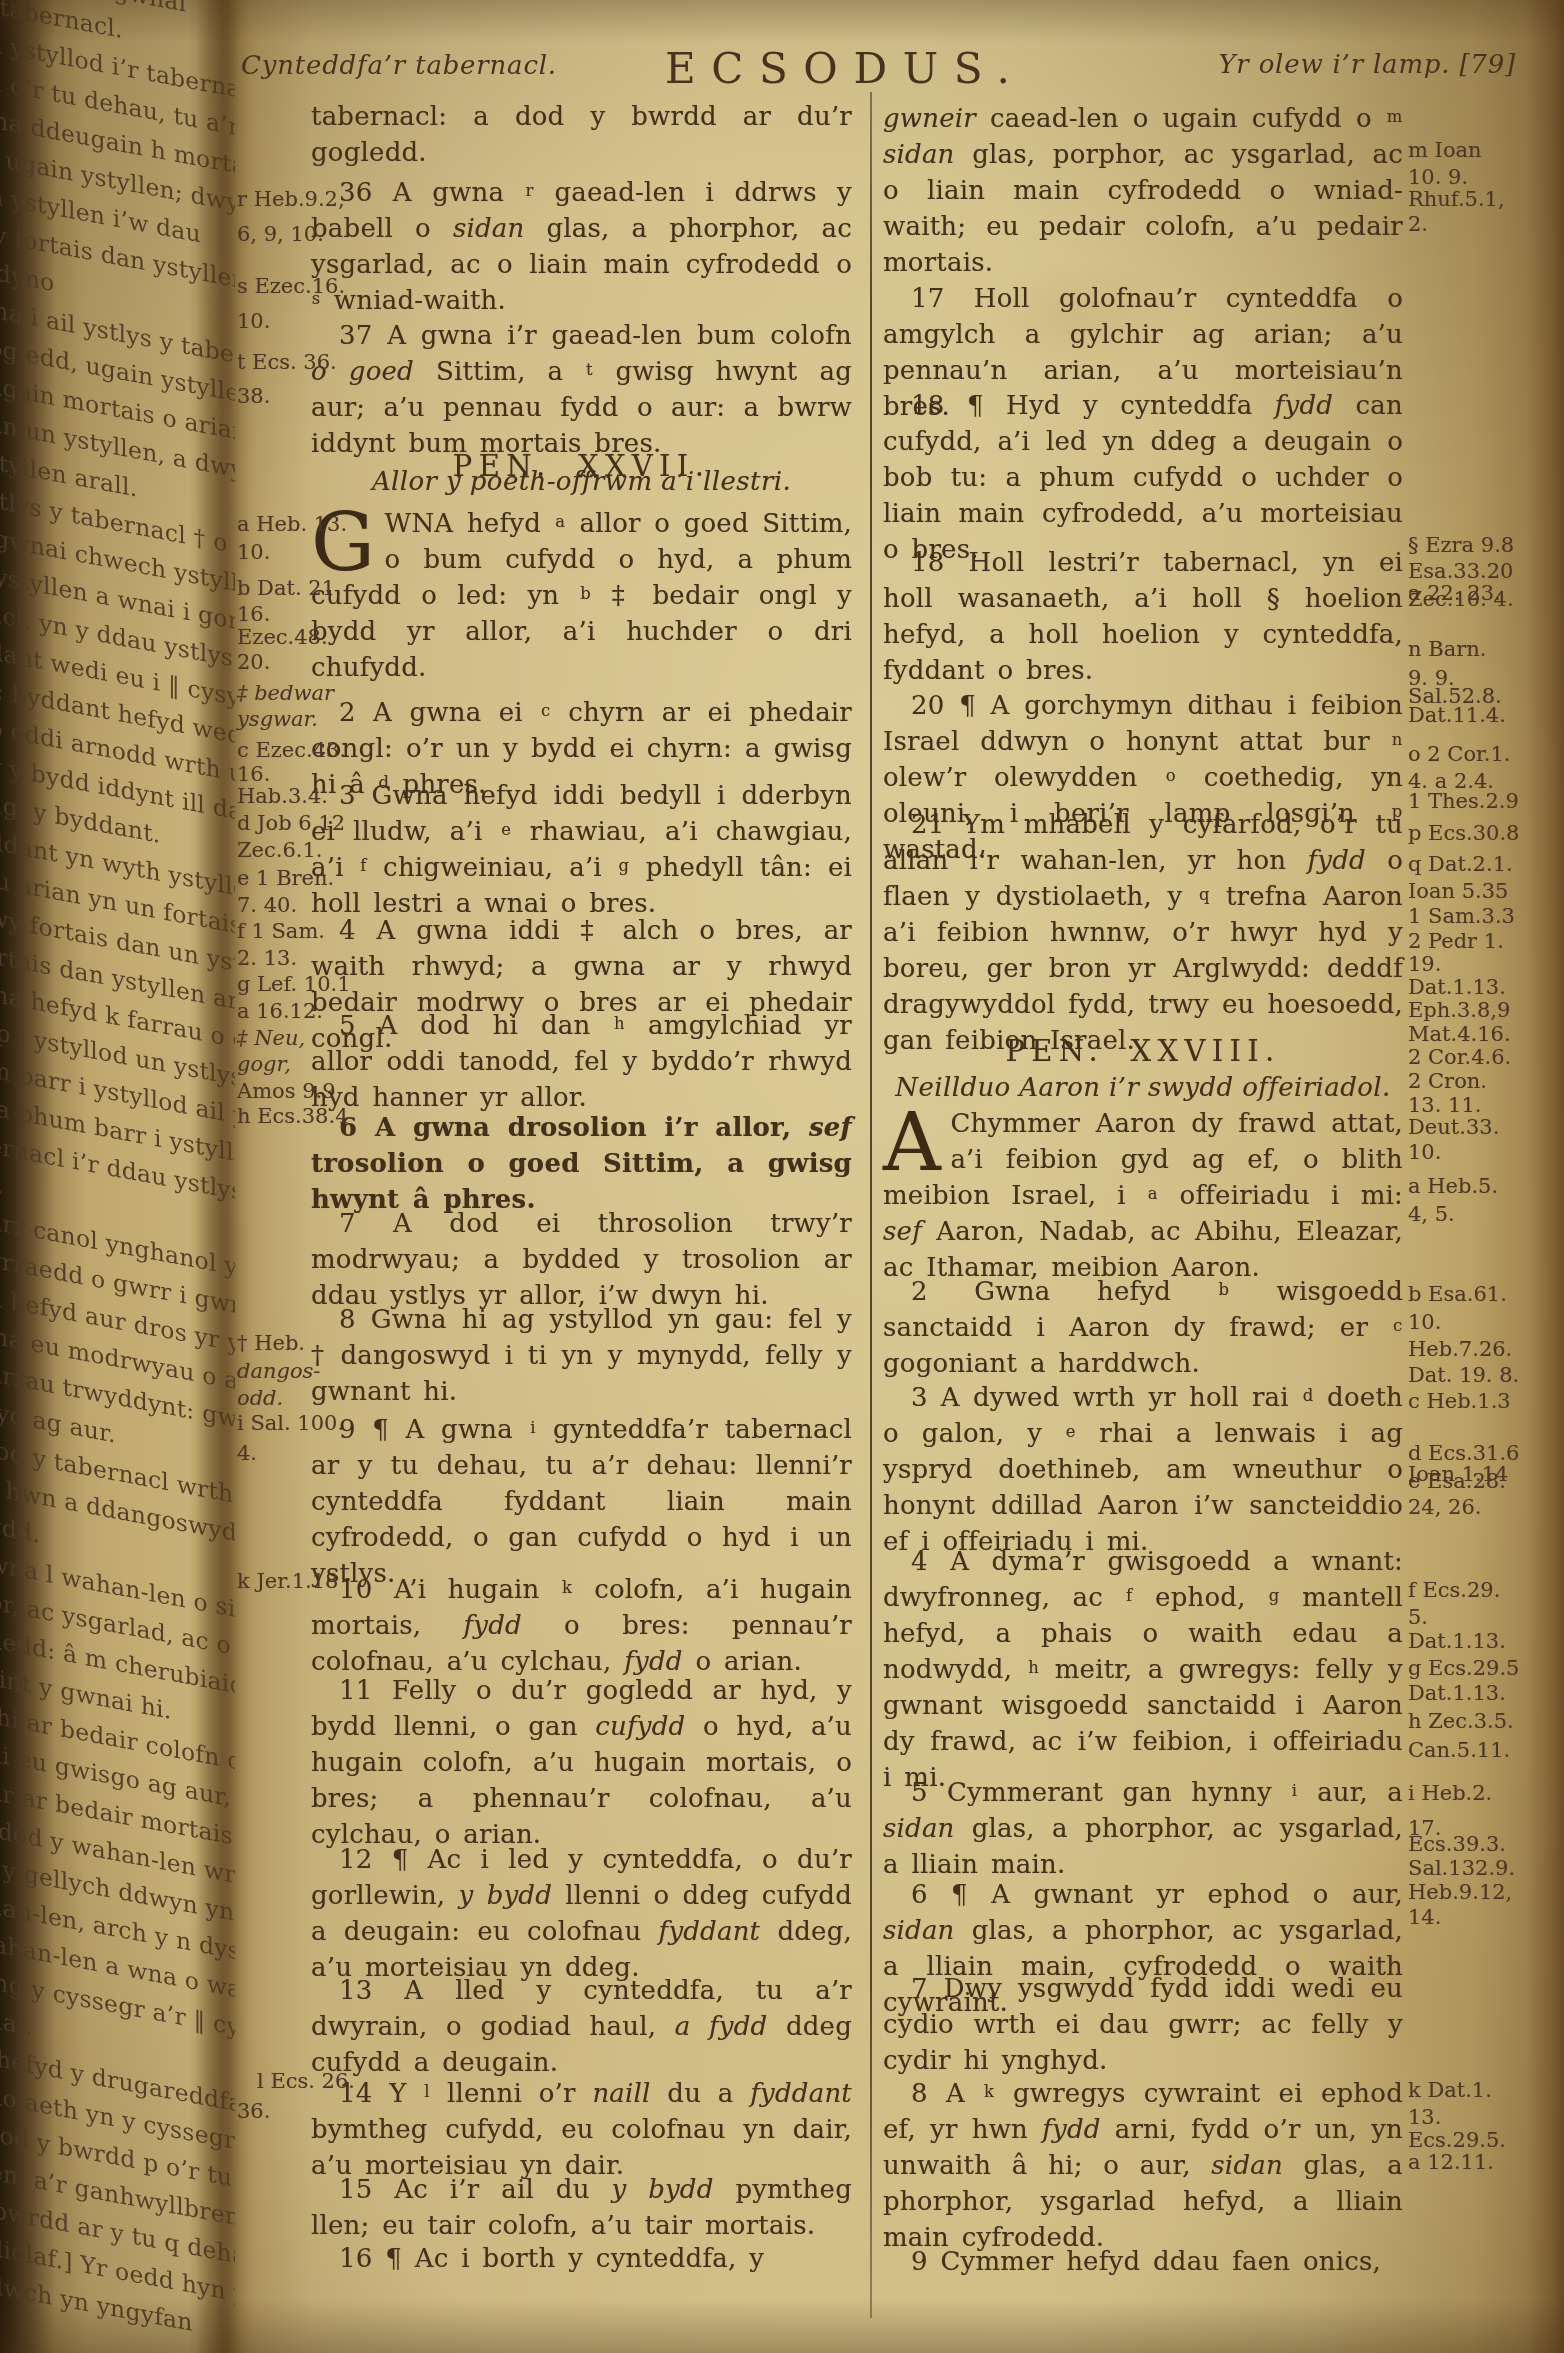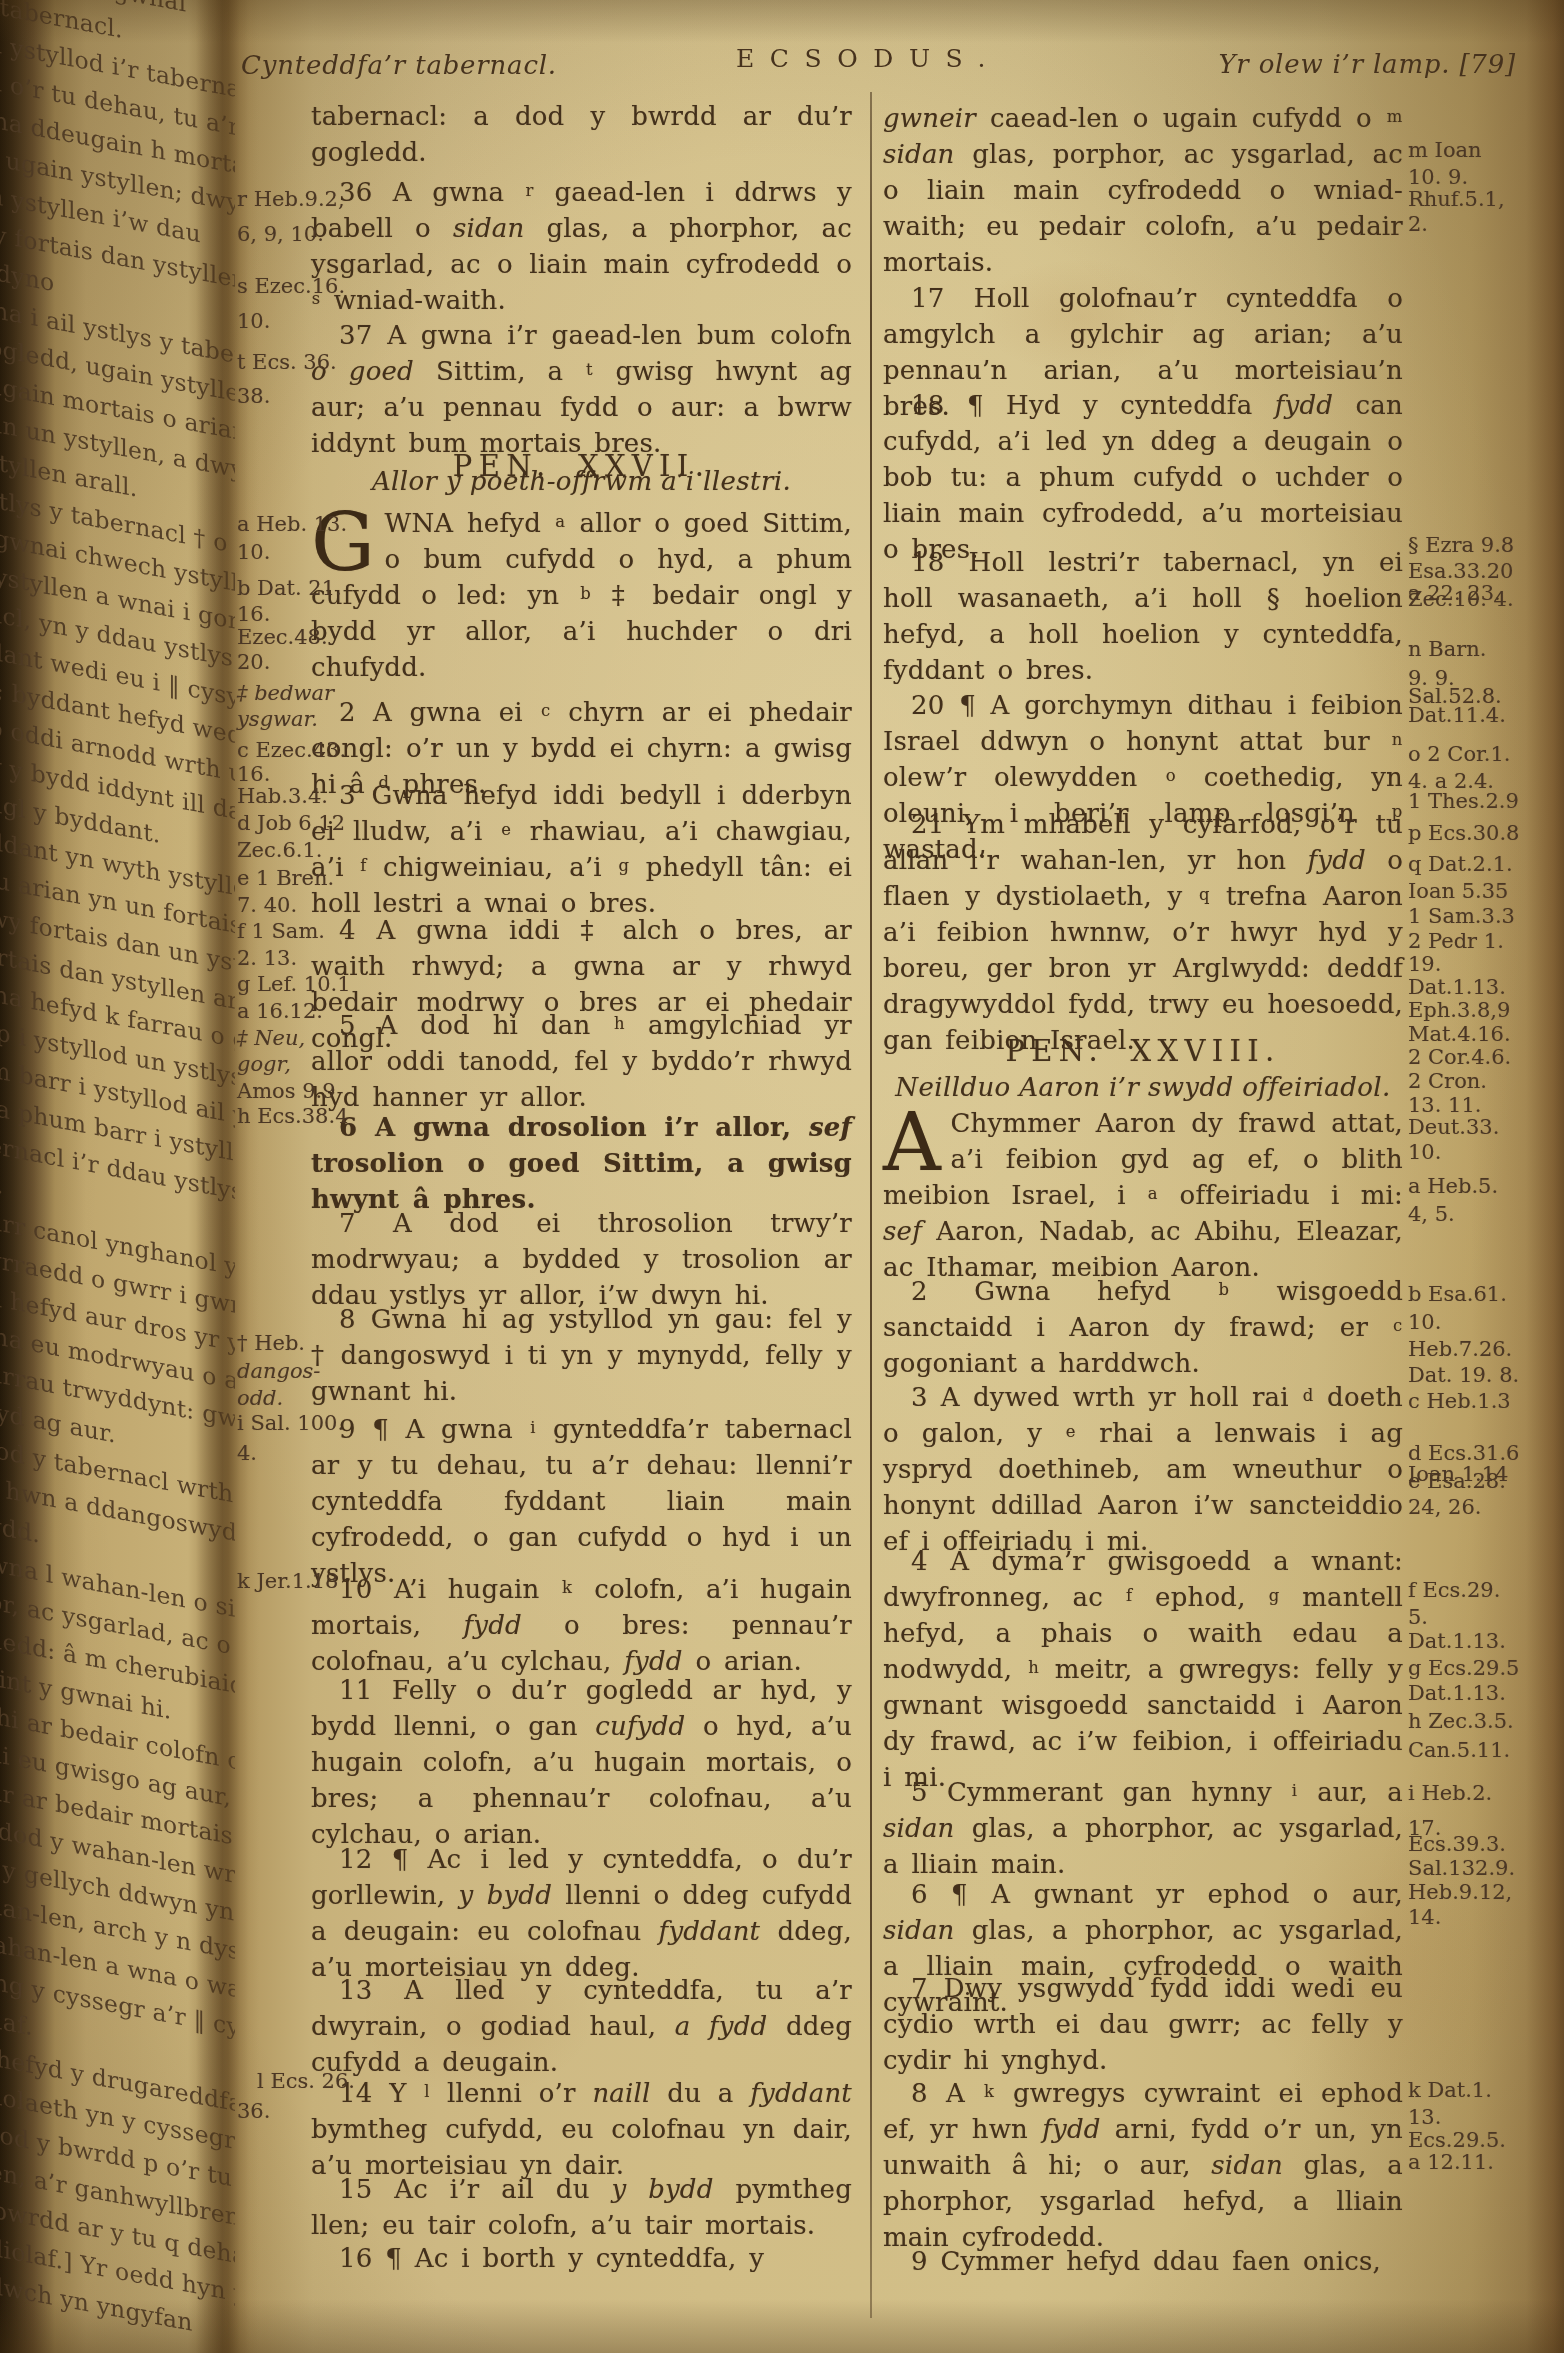--- a/index.html
+++ b/index.html
@@ -31,21 +31,21 @@
 
   
   .prev-page{position:absolute;left:0;top:0;width:235px;height:2354px;overflow:hidden;}
   .prev-text{position:absolute;left:-27px;top:-20.3px;width:376px;
     transform:skewY(10.5deg);color:#4e3a24;opacity:0.94;
     font-size:23.5px;line-height:38px;white-space:nowrap;letter-spacing:0.2px;}
 
   
   .hdr{position:absolute;color:#46321d;}
   .hdr-left{left:241px;top:50px;font-style:italic;font-size:26px;letter-spacing:0.8px;}
-  .hdr-center{left:665px;top:44px;width:336px;text-align:right;font-size:25px;
+  .hdr-center{left:665px;top:44px;width:336px;text-align:center;font-size:42px;
     letter-spacing:15.6px;}
   .hdr-right{right:49px;top:49px;font-style:italic;font-size:26px;letter-spacing:0.8px;}
 
   
   .divider{position:absolute;left:870px;top:92px;width:2.3px;height:2226px;
     background:linear-gradient(180deg,rgba(72,52,28,0.55),rgba(72,52,28,0.9) 10%,
       rgba(72,52,28,0.88) 85%,rgba(72,52,28,0.45));}
 
   
   .blk{position:absolute;color:#43301b;

